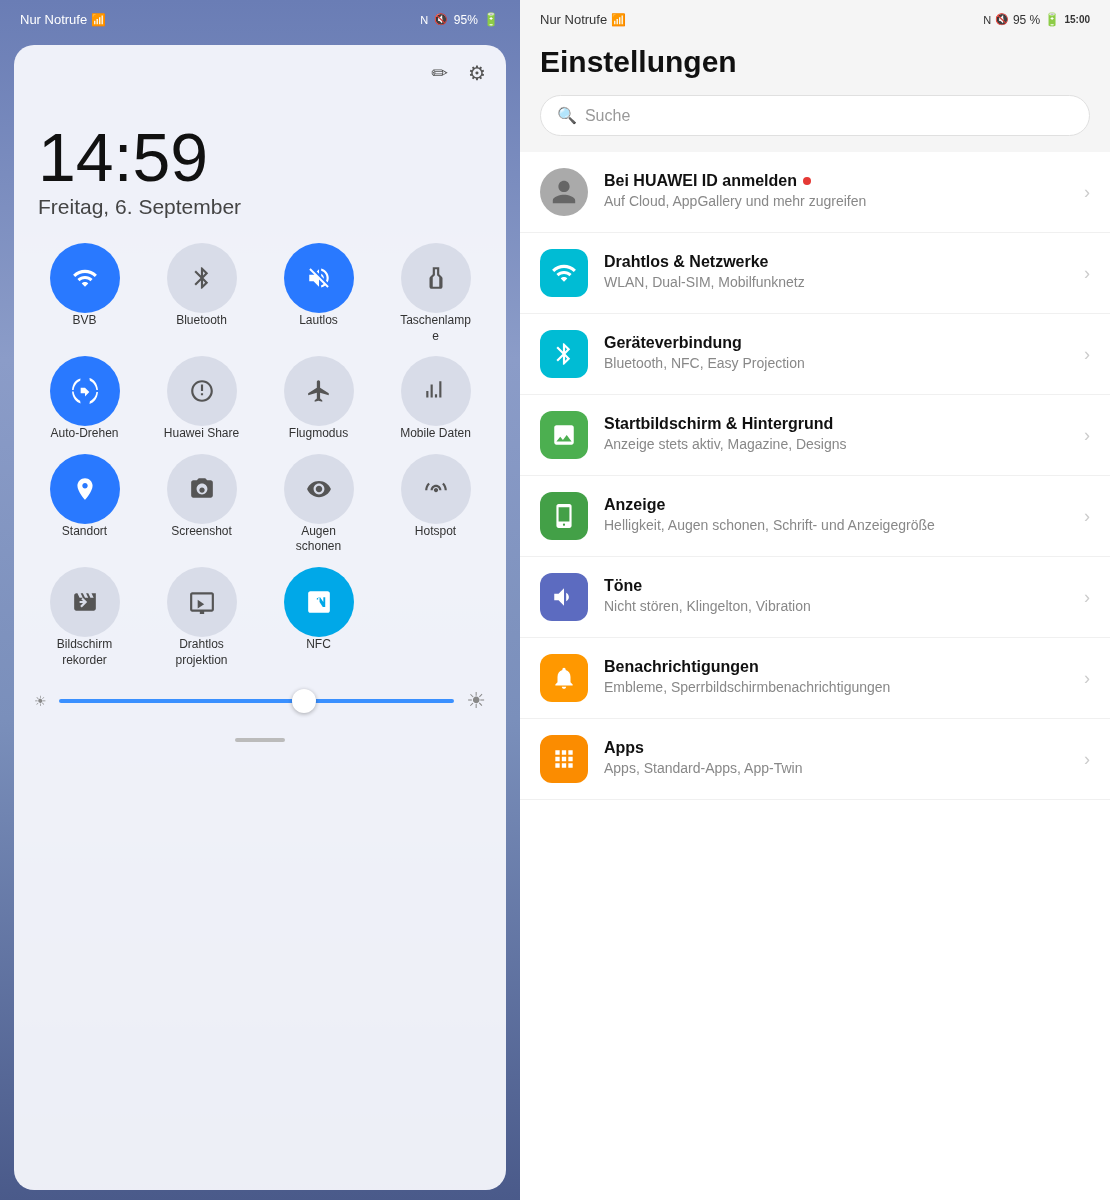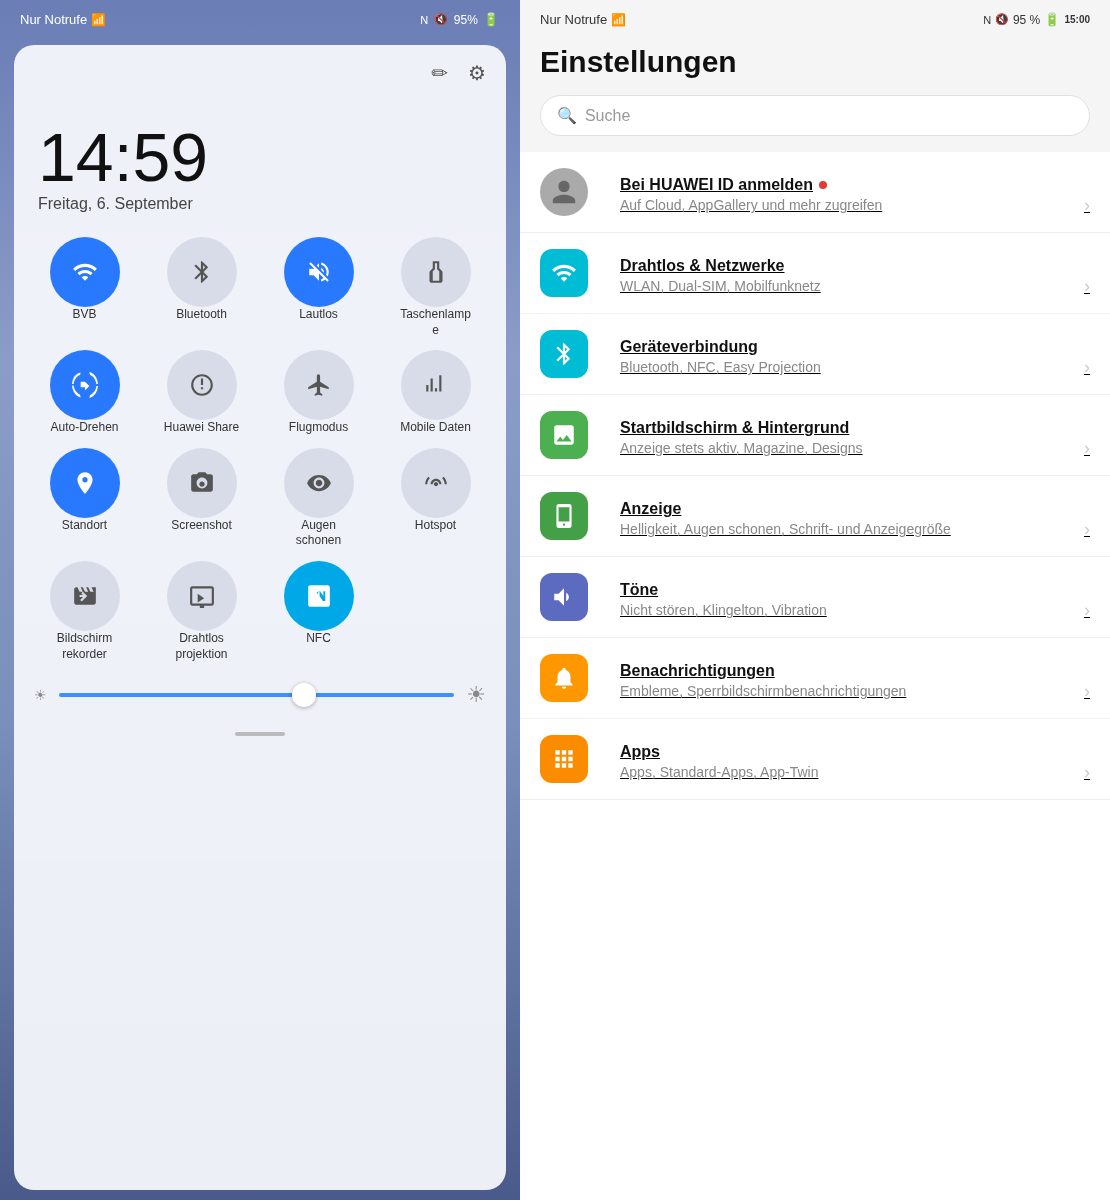--- a/index.html
+++ b/index.html
@@ -63,21 +63,21 @@
 
     .time-display .time {
       font-size: 68px;
       font-weight: 300;
       color: #111;
       line-height: 1;
       margin-top: 28px;
     }
 
     .time-display .date {
-      font-size: 16px;
+      font-size: 21px;
       color: #444;
       margin-top: 4px;
     }
 
     .quick-toggles {
       padding: 20px 16px 10px;
       display: grid;
       grid-template-columns: repeat(4, 1fr);
       gap: 12px 8px;
     }
@@ -214,26 +214,25 @@
     }
 
     .settings-list {
       flex: 1;
       overflow-y: auto;
       background: white;
     }
 
     .settings-item {
       display: flex;
-      align-items: flex-end;
+      align-items: center;
       padding: 16px 20px;
       border-bottom: 1px solid #f0f0f0;
       cursor: pointer;
-      gap: 32px;
-      text-decoration: underline;
+      gap: 16px;
     }
 
     .settings-item-icon {
       width: 48px;
       height: 48px;
       border-radius: 14px;
       display: flex;
       align-items: center;
       justify-content: center;
       font-size: 22px;

